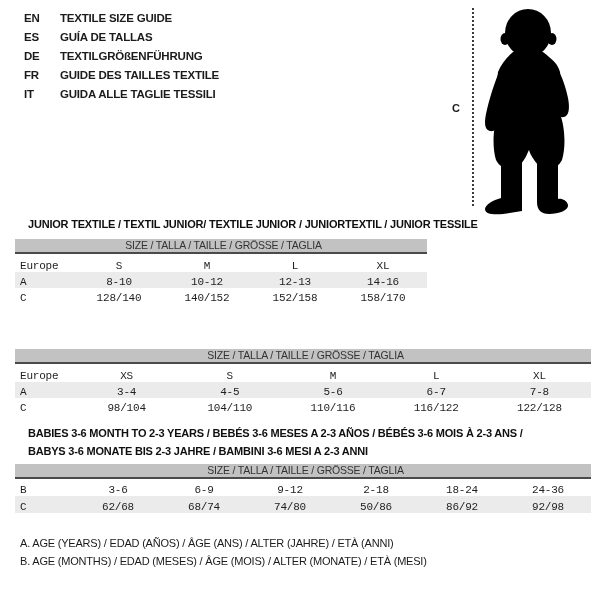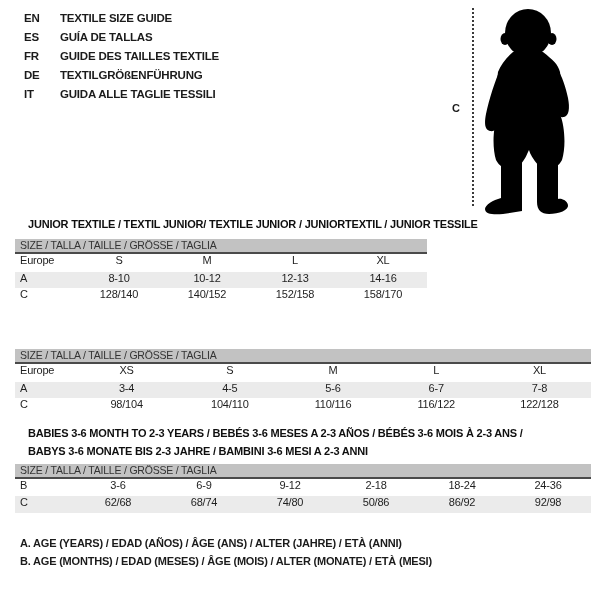--- a/index.html
+++ b/index.html
@@ -15,52 +15,52 @@
   
   .dotted-line{position:absolute;left:472px;top:8px;height:198px;width:0;border-left:2px dotted #3a3a3a;}
   .c-label{position:absolute;left:452px;top:102px;font-weight:bold;font-size:11px;}
   .baby-svg{position:absolute;left:465px;top:2px;}
   
   .sec-title{position:absolute;left:17px;font-weight:bold;font-size:11px;color:#0f0f0f;white-space:nowrap;margin-left:11px;}
   .sub{font-size:7.5px;vertical-align:sub;}
   
   .table{position:absolute;left:15px;font-size:11px;color:#1e1e1e;}
   .size-bar{height:13px;line-height:13px;background:#c2c2c2;border-bottom:2px solid #4a4a4a;
-            padding-left:5px;color:#333333;font-size:10.5px;}
-  .trow{display:flex;align-items:flex-start;height:16px;}
+            padding-left:5px;color:#333333;font-size:10.5px;text-align:center;}
+  .trow{display:flex;align-items:flex-end;height:16px;font-family:Liberation Mono, monospace;}
   .trow.hdr{height:18px;}
   .trow.tall{height:17px;}
   .trow.shaded{background:#ebebeb;}
   .rlabel{width:60px;padding-left:5px;box-sizing:border-box;}
   .cell{flex:1;text-align:center;}
   
-  .legend{position:absolute;left:20px;top:534px;font-weight:bold;font-size:11px;line-height:18px;}
+  .legend{position:absolute;left:20px;top:534px;font-weight:normal;font-size:11px;line-height:18px;}
   .legend div{white-space:nowrap;}
 </style>
 </head>
 <body>
 
 <div class="page">
 
   <div class="lang-list">
     <div class="lang-row">
       <span class="lang-code">EN</span>
       <span class="lang-title">TEXTILE SIZE GUIDE</span>
     </div>
     <div class="lang-row">
       <span class="lang-code">ES</span>
       <span class="lang-title">GUÍA DE TALLAS</span>
     </div>
     <div class="lang-row">
+      <span class="lang-code">DE</span>
+      <span class="lang-title">TEXTILGRÖßENFÜHRUNG</span>
+    </div>
+    <div class="lang-row">
       <span class="lang-code">FR</span>
       <span class="lang-title">GUIDE DES TAILLES TEXTILE</span>
-    </div>
-    <div class="lang-row">
-      <span class="lang-code">DE</span>
-      <span class="lang-title">TEXTILGRÖßENFÜHRUNG</span>
     </div>
     <div class="lang-row">
       <span class="lang-code">IT</span>
       <span class="lang-title">GUIDA ALLE TAGLIE TESSILI</span>
     </div>
   </div>
 
   <span class="c-label">C</span>
   <div class="dotted-line"></div>
   <svg class="baby-svg" width="135" height="215" viewBox="0 0 135 215">

